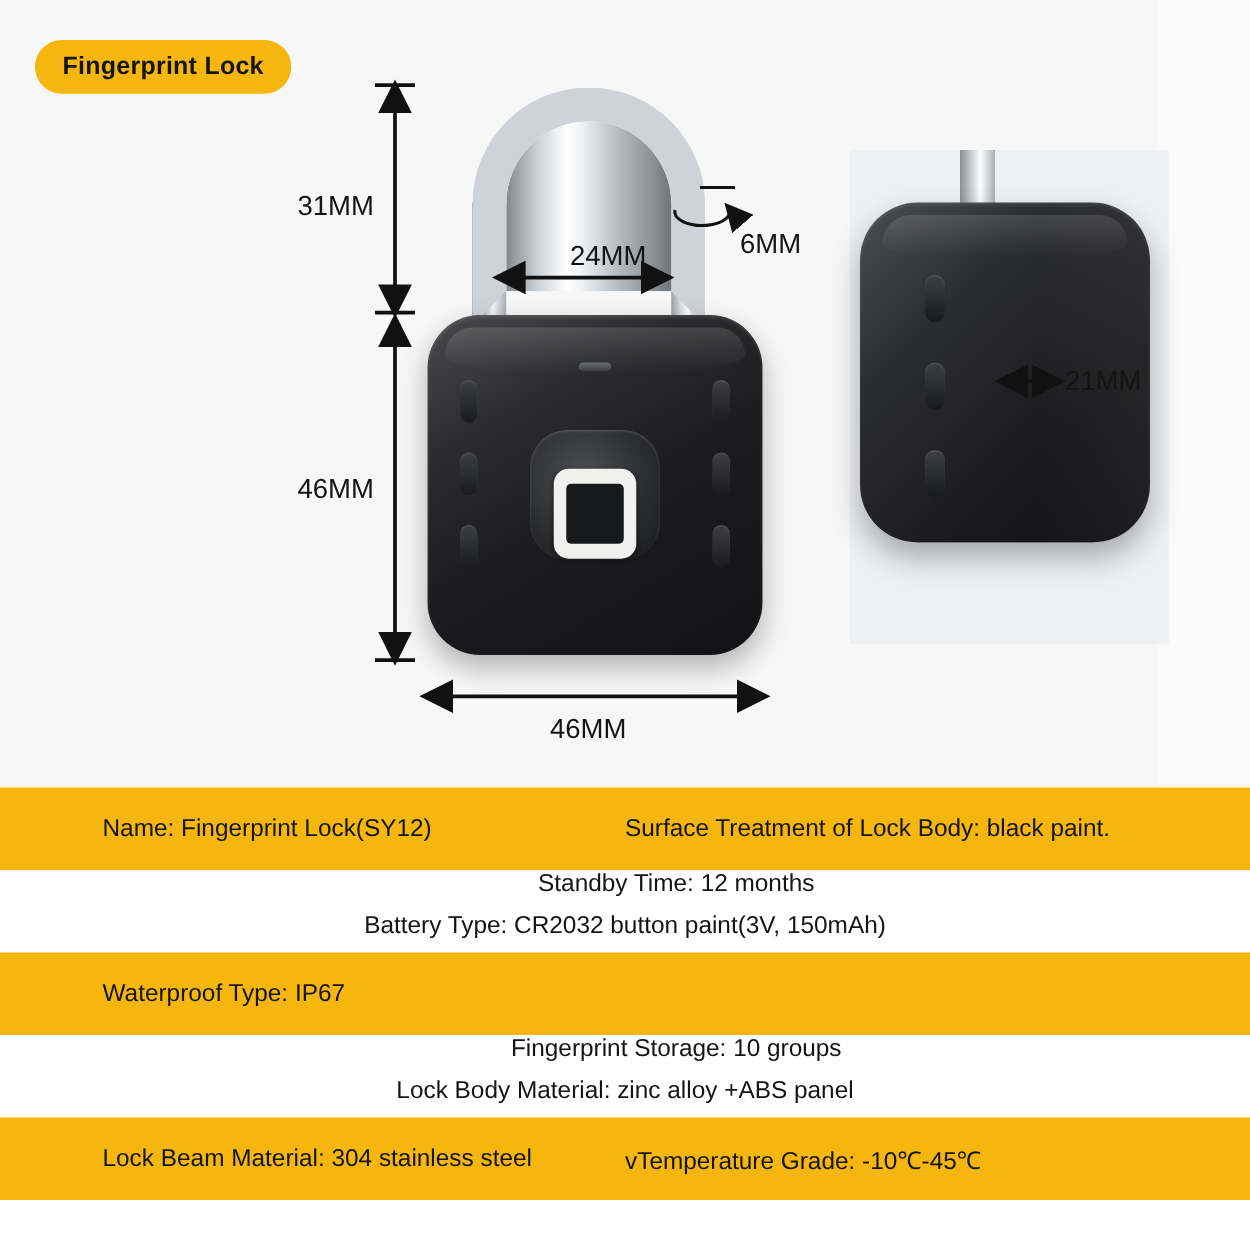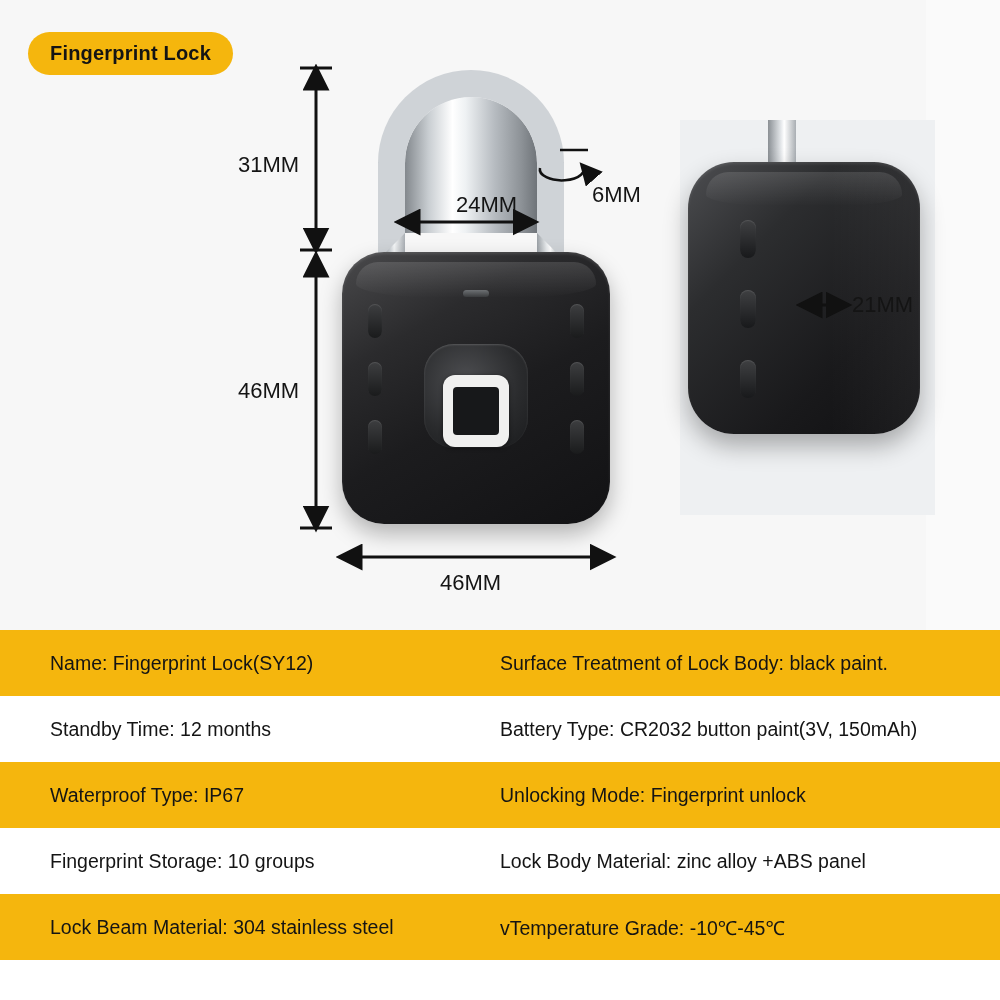--- a/index.html
+++ b/index.html
@@ -131,24 +131,24 @@
 
   
   .specs{
     position:absolute;left:0;top:630px;width:1000px;height:370px;
     background:#fff;
   }
   .spec-row{
     display:flex;height:66px;align-items:center;
   }
   .spec-row.odd{background:#f5b60d;}
-  .spec-row.even{background:#ffffff;}
+  .spec-row.even{background:#ffffff;flex-direction:column;}
   .spec-cell{
     flex:0 0 50%;
-    padding-left:50px;
+    padding-left:82px;
     box-sizing:border-box;
     font-size:19.5px;
     color:#141414;
     white-space:nowrap;
     overflow:hidden;
   }
   .spec-cell.right{padding-left:0;}
 </style>
 </head>
 <body>
@@ -225,21 +225,20 @@
   <div class="spec-row odd">
     <div class="spec-cell">Name: Fingerprint Lock(SY12)</div>
     <div class="spec-cell right">Surface Treatment of Lock Body: black paint.</div>
   </div>
   <div class="spec-row even">
     <div class="spec-cell">Standby Time: 12 months</div>
     <div class="spec-cell right">Battery Type: CR2032 button paint(3V, 150mAh)</div>
   </div>
   <div class="spec-row odd">
     <div class="spec-cell">Waterproof Type: IP67</div>
-    <div class="spec-cell right">Unlocking Mode: Fingerprint unlock</div>
   </div>
   <div class="spec-row even">
     <div class="spec-cell">Fingerprint Storage: 10 groups</div>
     <div class="spec-cell right">Lock Body Material: zinc alloy +ABS panel</div>
   </div>
   <div class="spec-row odd">
     <div class="spec-cell">Lock Beam Material: 304 stainless steel</div>
     <div class="spec-cell right">vTemperature Grade: -10℃-45℃</div>
   </div>
 </div>

